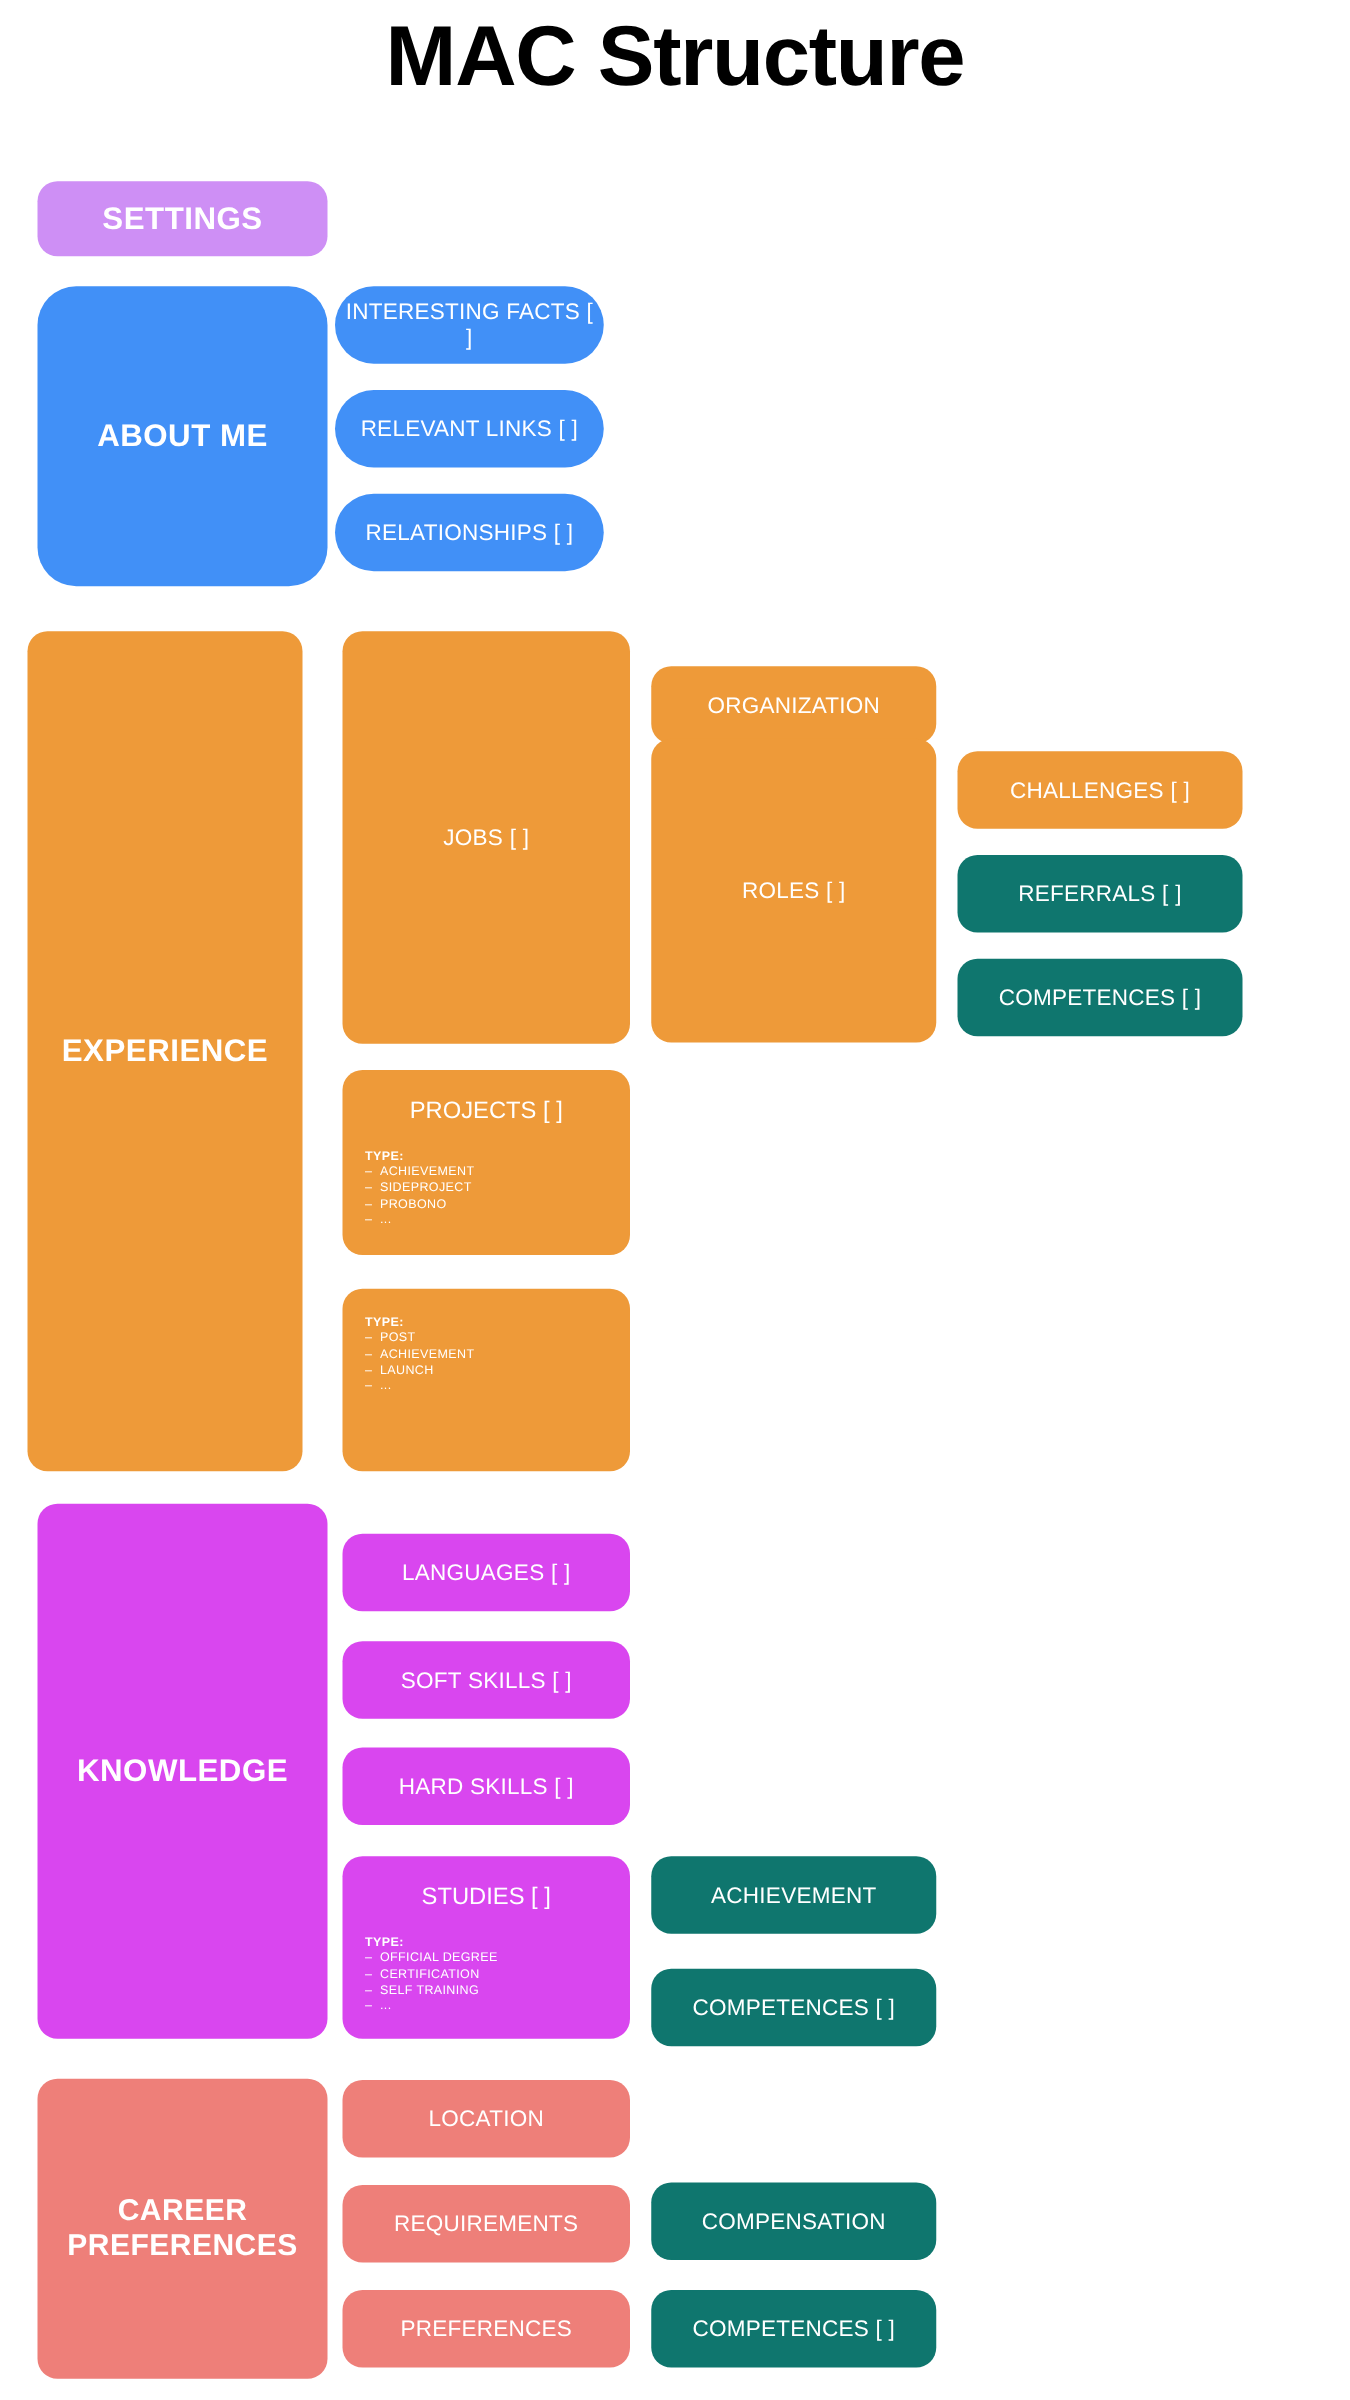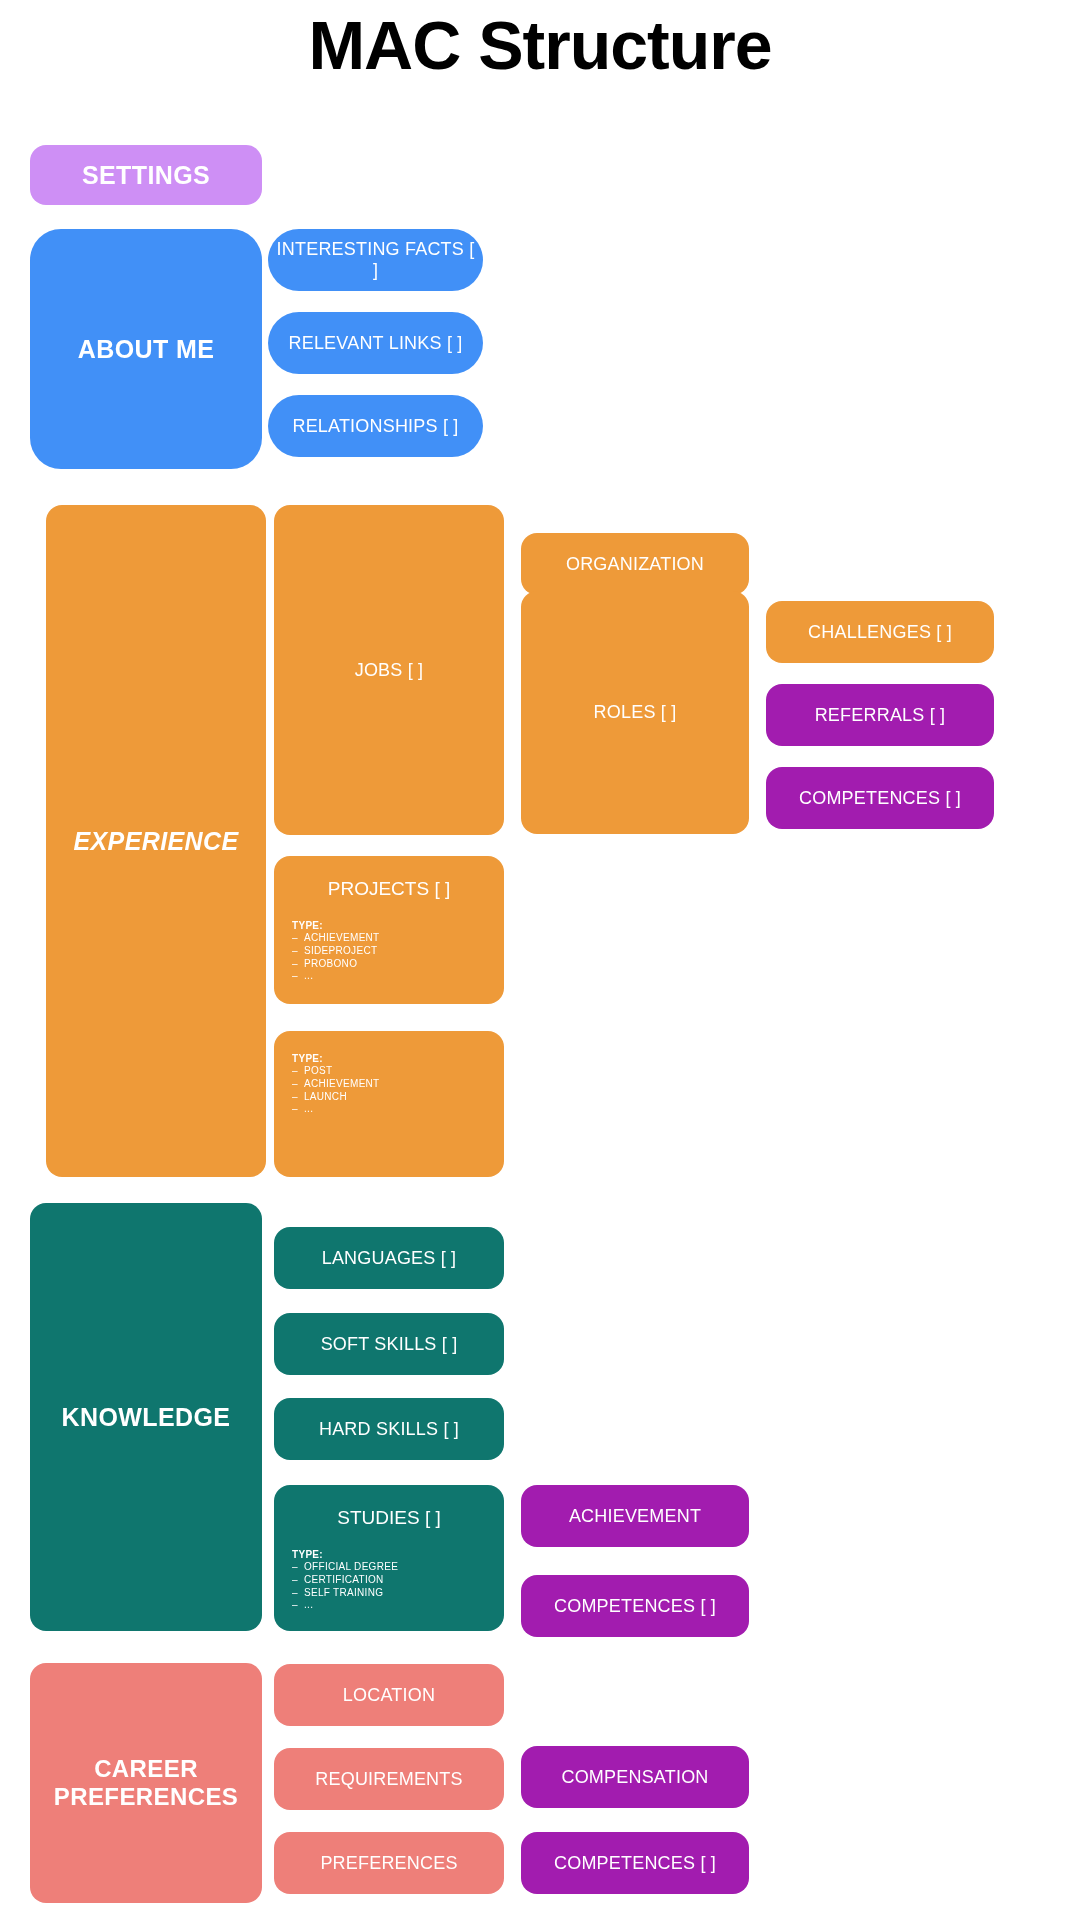--- a/index.html
+++ b/index.html
@@ -96,23 +96,23 @@
   .typed ul li::before {
     content: "\2013";
     display: inline-block;
     width: 12px;
   }
 
   
   .c-settings   { background: #ce8ff5; }
   .c-about      { background: #4190f7; border-radius: 31px; }
   .c-experience { background: #ee9a39; }
-  .c-knowledge  { background: #0f766e; }
+  .c-knowledge  { background: #d946ef; }
   .c-career     { background: #ee7f79; }
-  .c-gray       { background: #a21caf; }
+  .c-gray       { background: #0f766e; }
 </style>
 </head>
 <body>
 
 <div id="page-title">MAC Structure</div>
 
 <div class="block cat c-settings" style="left:30px; top:145px; width:232px; height:60px;">
   <span class="label">SETTINGS</span>
 </div>
 
@@ -125,21 +125,21 @@
 </div>
 
 <div class="block leaf c-about" style="left:268px; top:312px; width:215px; height:62px;">
   <span class="label">RELEVANT LINKS [ ]</span>
 </div>
 
 <div class="block leaf c-about" style="left:268px; top:395px; width:215px; height:62px;">
   <span class="label">RELATIONSHIPS [ ]</span>
 </div>
 
-<div class="block cat c-experience" style="left:46px; top:505px; width:220px; height:672px;font-style:italic;">
+<div class="block cat c-experience" style="left:22px; top:505px; width:220px; height:672px;">
   <span class="label">EXPERIENCE</span>
 </div>
 
 <div class="block leaf c-experience" style="left:274px; top:505px; width:230px; height:330px;">
   <span class="label">JOBS [ ]</span>
 </div>
 
 <div class="block leaf c-experience" style="left:521px; top:533px; width:228px; height:62px;">
   <span class="label">ORGANIZATION</span>
 </div>

